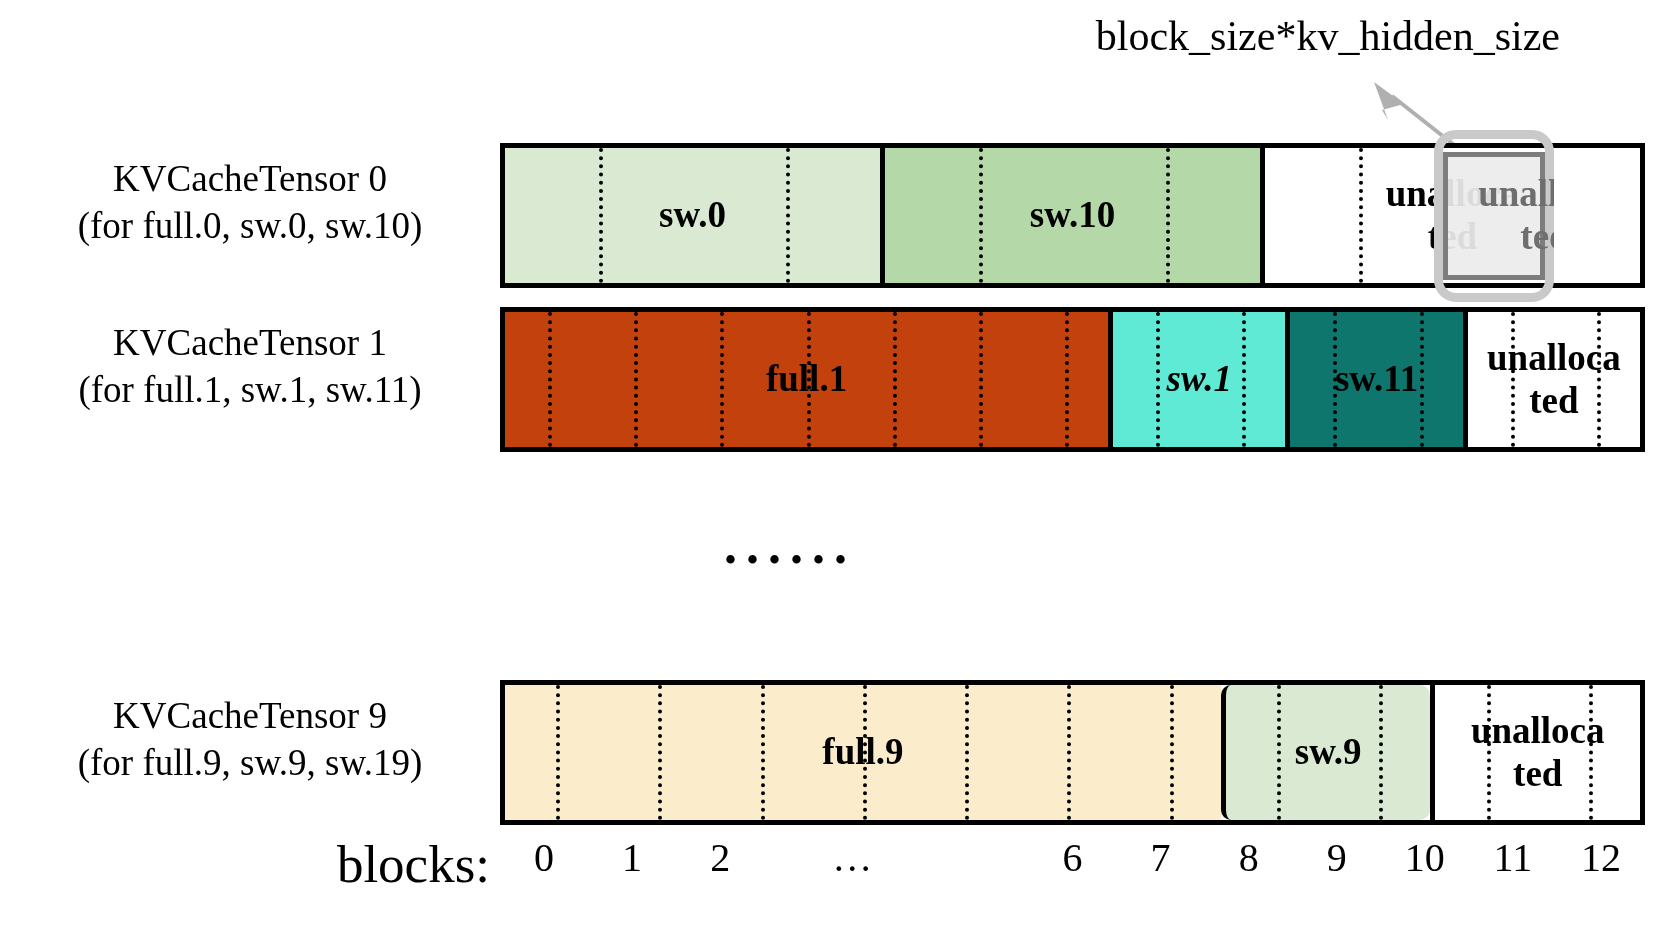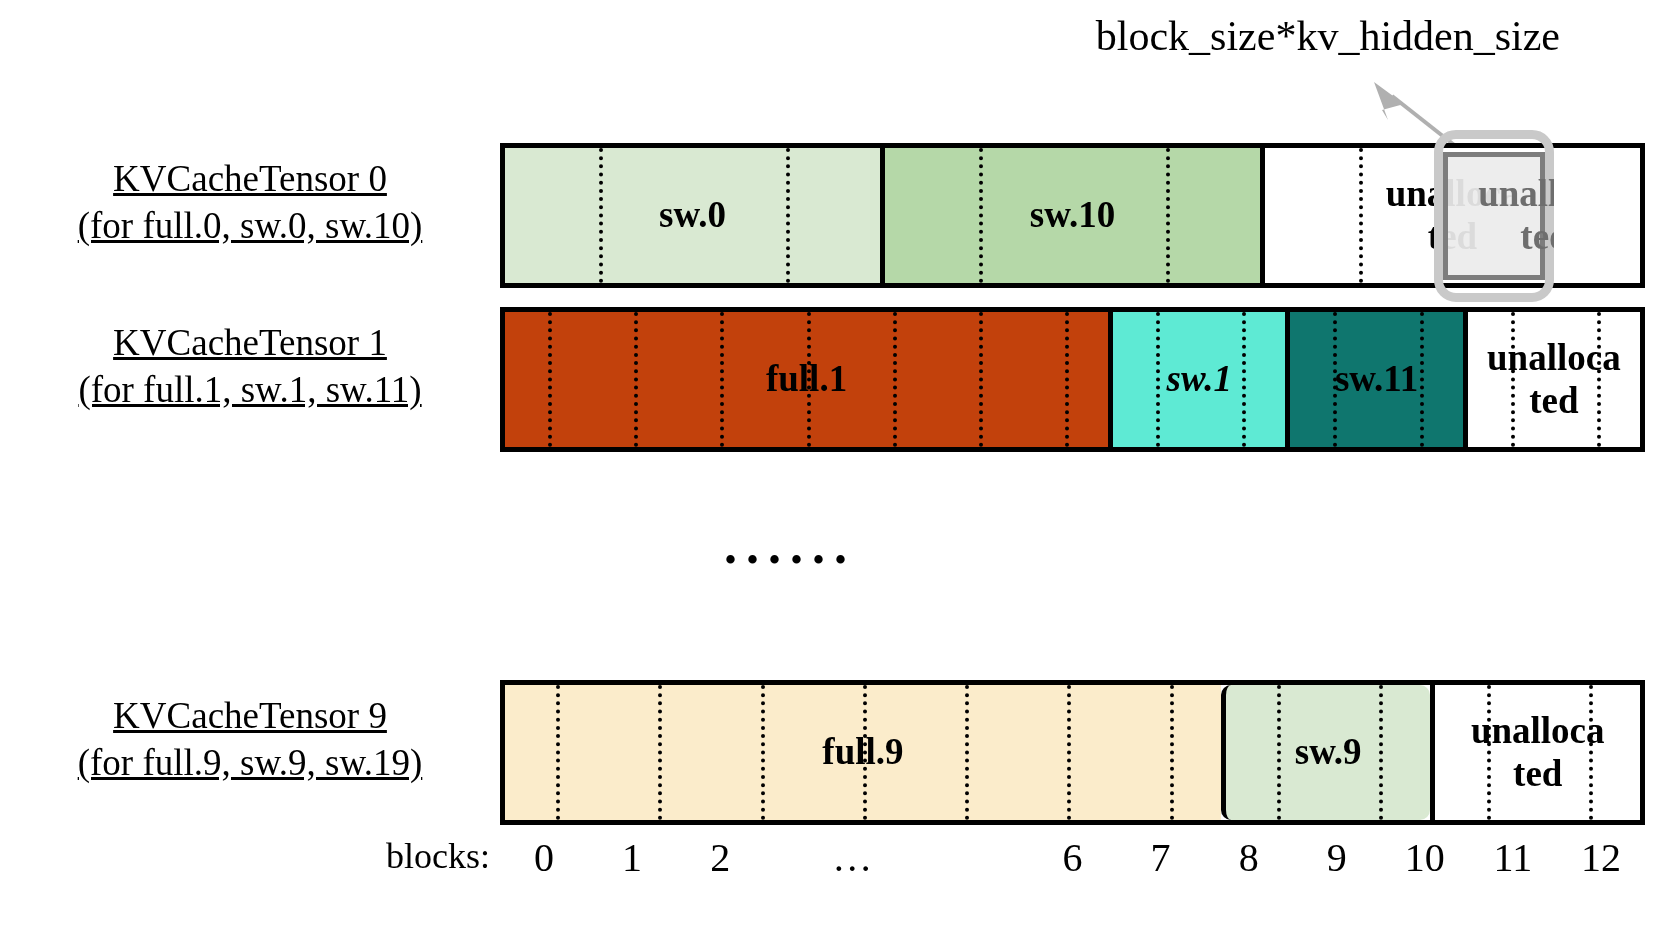--- a/index.html
+++ b/index.html
@@ -39,21 +39,20 @@
 
   
   .row-label {
     position: absolute;
     width: 480px;
     left: 10px;
     text-align: center;
     font-size: 37px;
     line-height: 1.28;
     color: #000;
-    text-decoration: underline;
   }
   .row-label .l2 { display: block; }
 
   
   .bar {
     position: absolute;
     left: 500px;
     width: 1145px;
     box-sizing: border-box;
     border: 5px solid #000;
@@ -155,21 +154,21 @@
     top: 838px;
     width: 1676px;
     height: 60px;
   }
   #blocks-caption {
     position: absolute;
     left: 330px;
     top: 0;
     width: 160px;
     text-align: right;
-    font-size: 36px;
+    font-size: 53px;
     line-height: 1;
     color: #000;
   }
   .block-tick {
     position: absolute;
     top: 0;
     width: 88px;
     margin-left: -44px;
     text-align: center;
     font-size: 40px;

